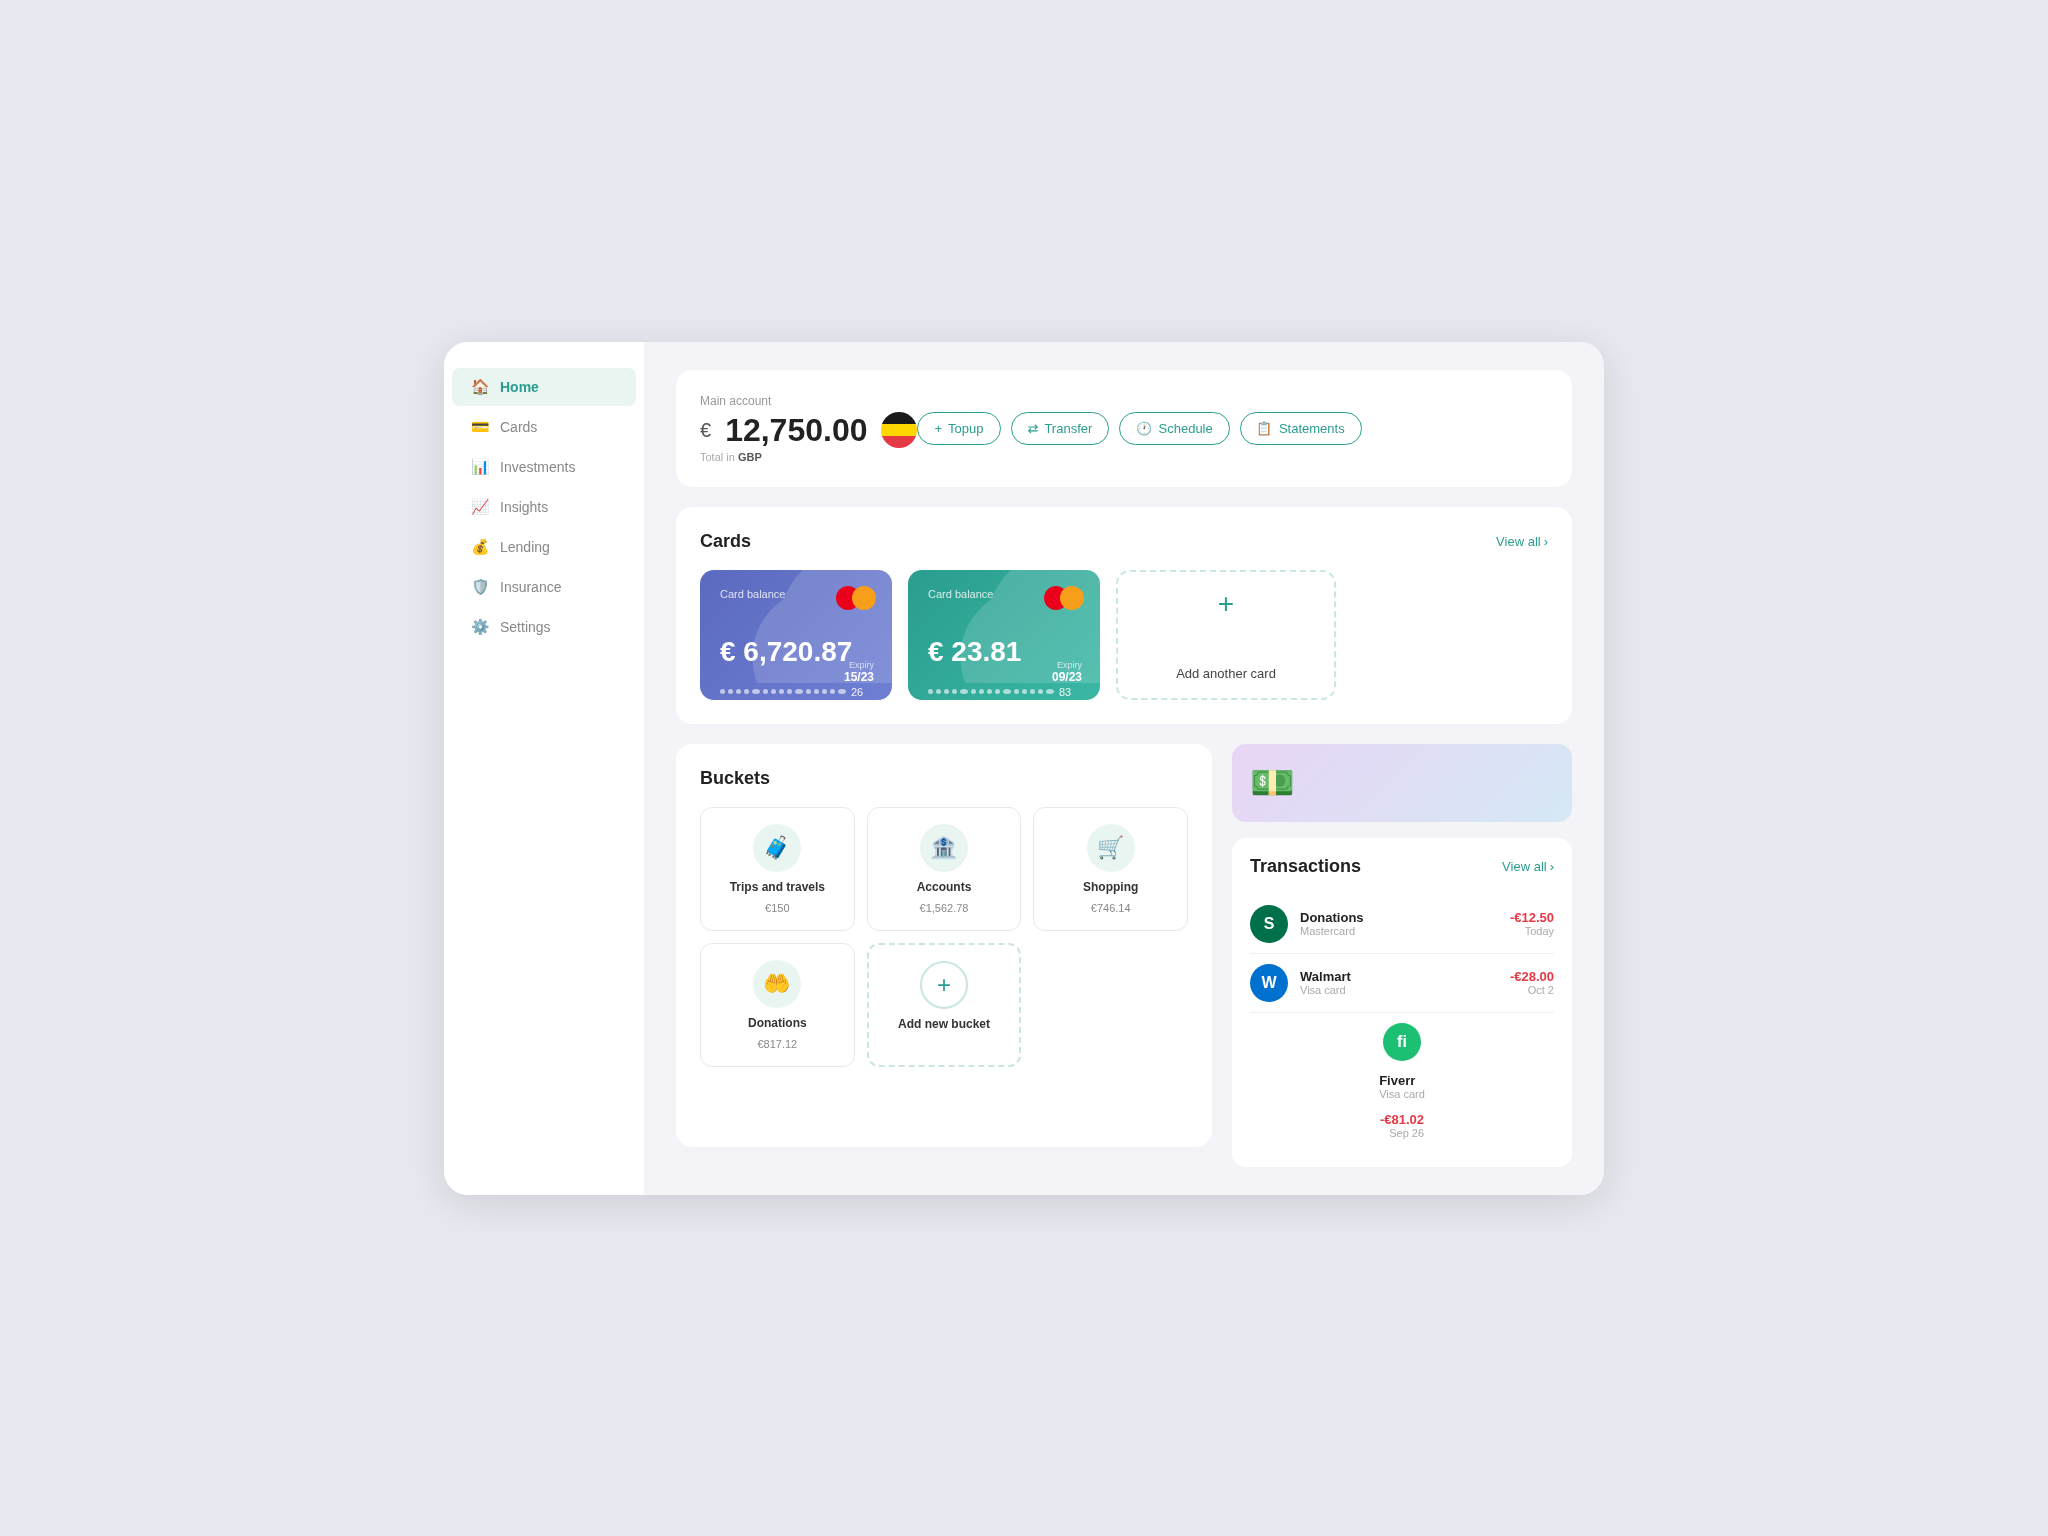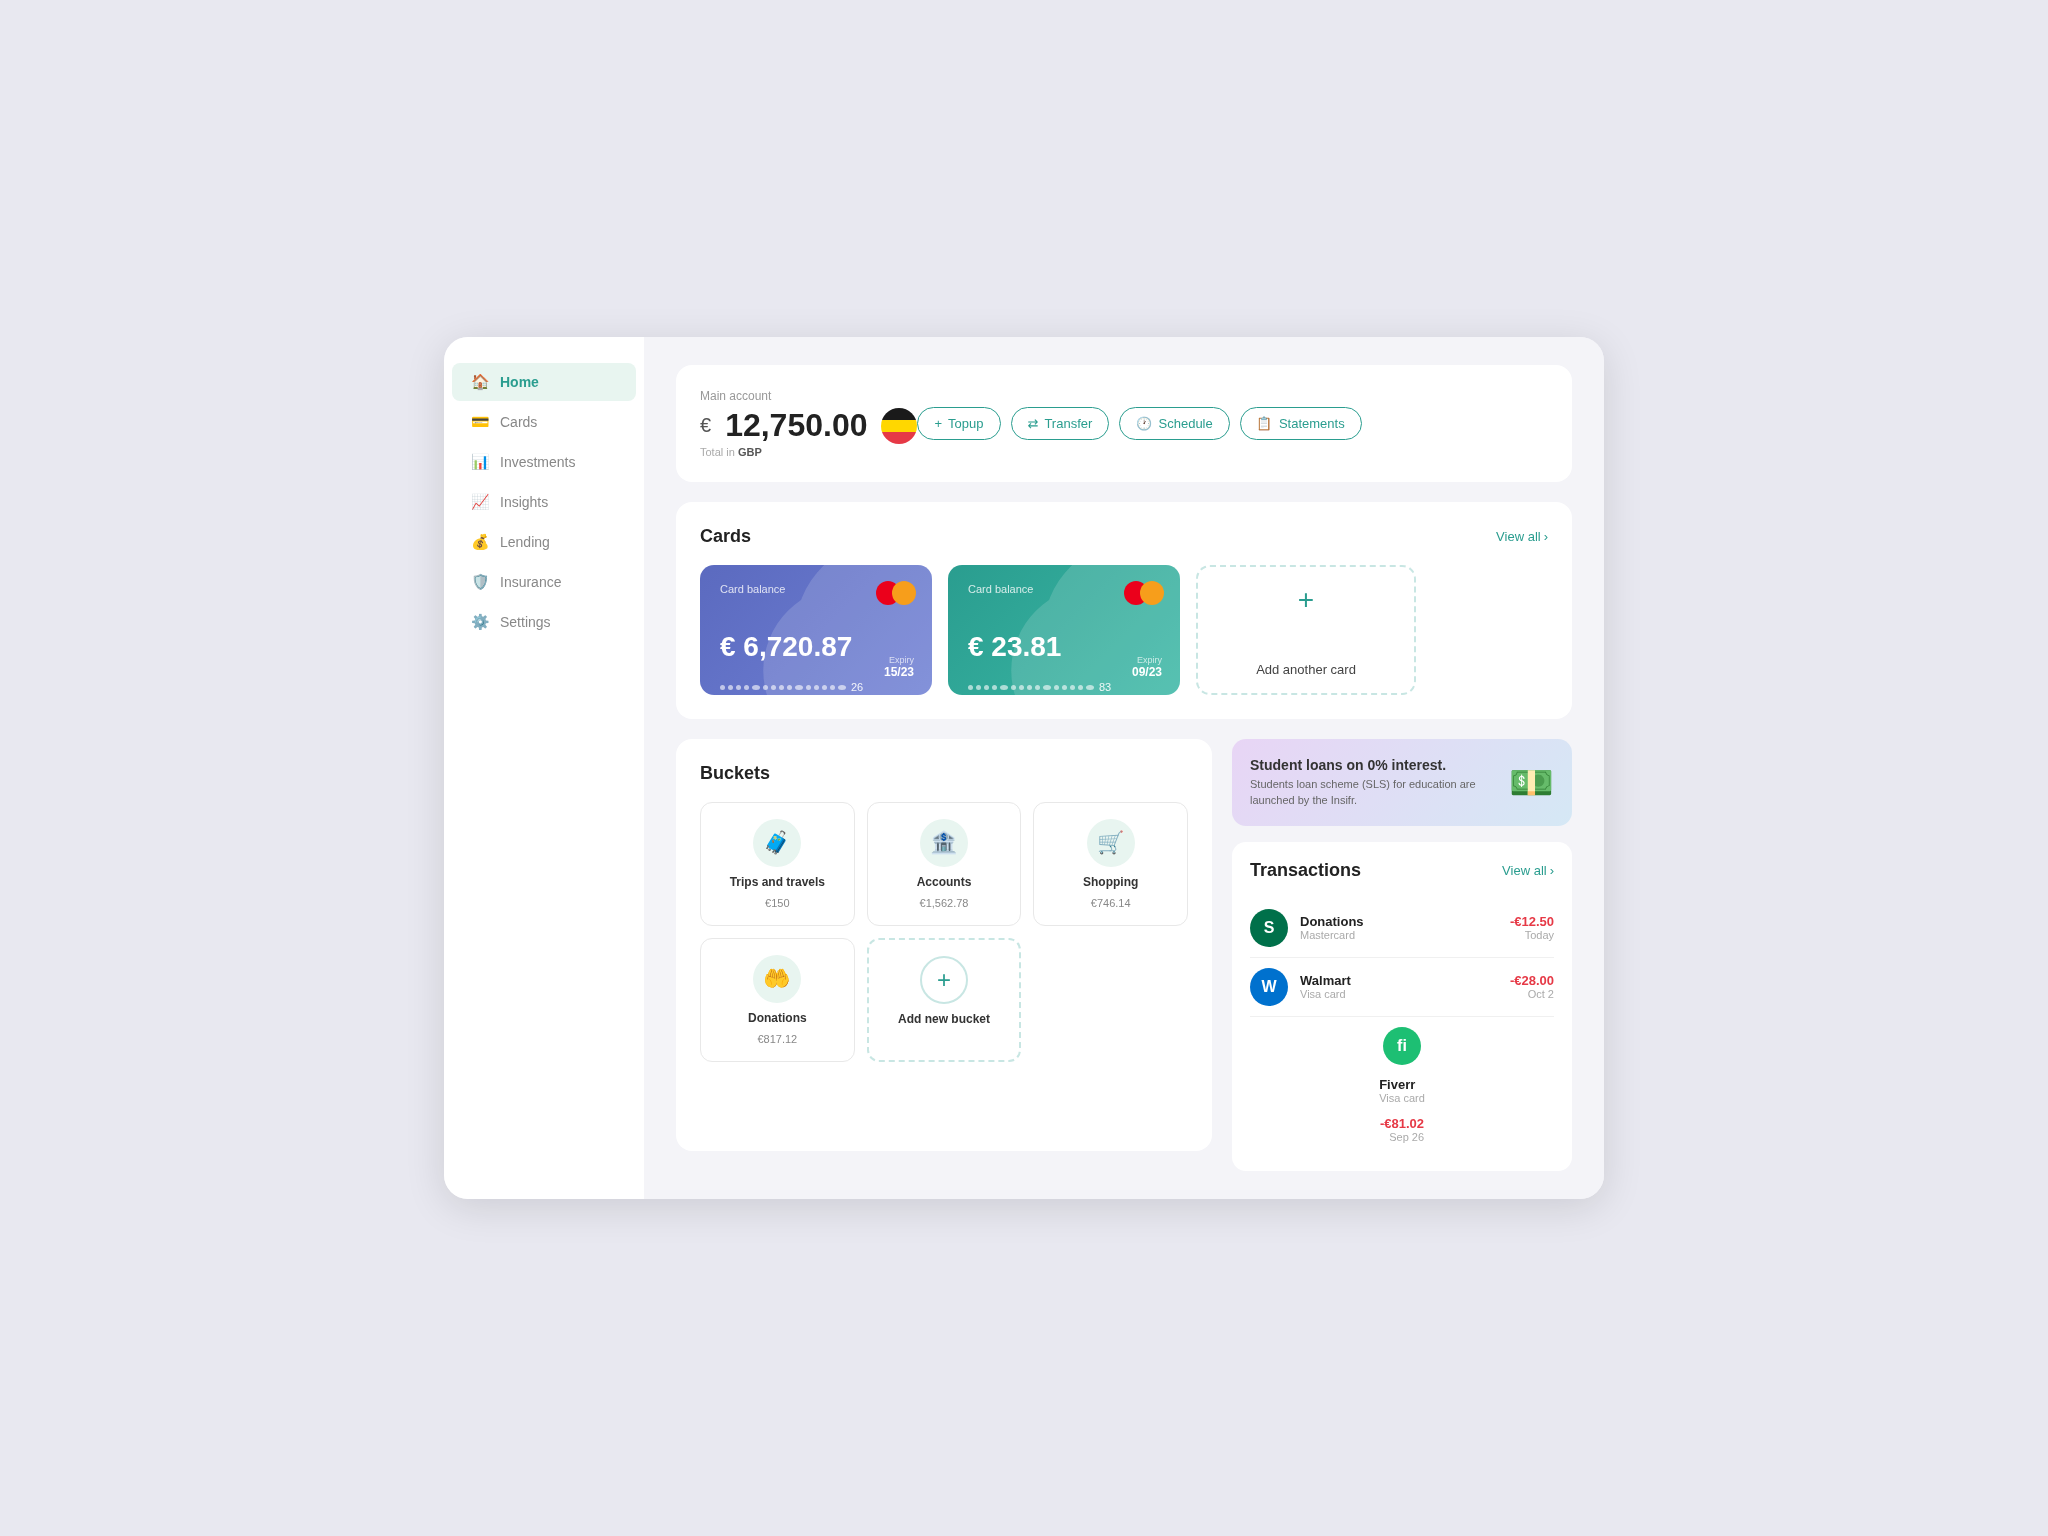--- a/index.html
+++ b/index.html
@@ -151,21 +151,21 @@
       gap: 3px;
     }
     
     .cards-row {
       display: flex;
       gap: 16px;
     }
     .bank-card {
       border-radius: 14px;
       padding: 18px 20px;
-      width: 232px;
+      width: 192px;
       height: 130px;
       position: relative;
       flex-shrink: 0;
       overflow: hidden;
     }
     .bank-card.blue { background: linear-gradient(135deg, #5b6abf, #6e7fd4); }
     .bank-card.green { background: linear-gradient(135deg, #2a9d8f, #3ab7a5); }
     .card-balance-label {
       font-size: 11px;
       color: rgba(255,255,255,0.8);
@@ -530,24 +530,20 @@
     <div class="bucket-icon-wrap">+</div>
     <div class="bucket-name">Add new bucket</div>
 
   </div>
           </div>
       </div>
 
       <div class="right-column">
 
         <div class="promo-banner">
-          <div class="promo-text">
-            <div class="promo-title">Student loans on 0% interest.</div>
-            <div class="promo-desc">Students loan scheme (SLS) for education are launched by the Insifr.</div>
-          </div>
           <div class="promo-icon">💵</div>
         </div>
 
         <div class="transactions-section">
           <div class="section-header">
             <span class="section-title">Transactions</span>
             <span class="view-all">
               <span>View all</span> ›
             </span>
           </div>

